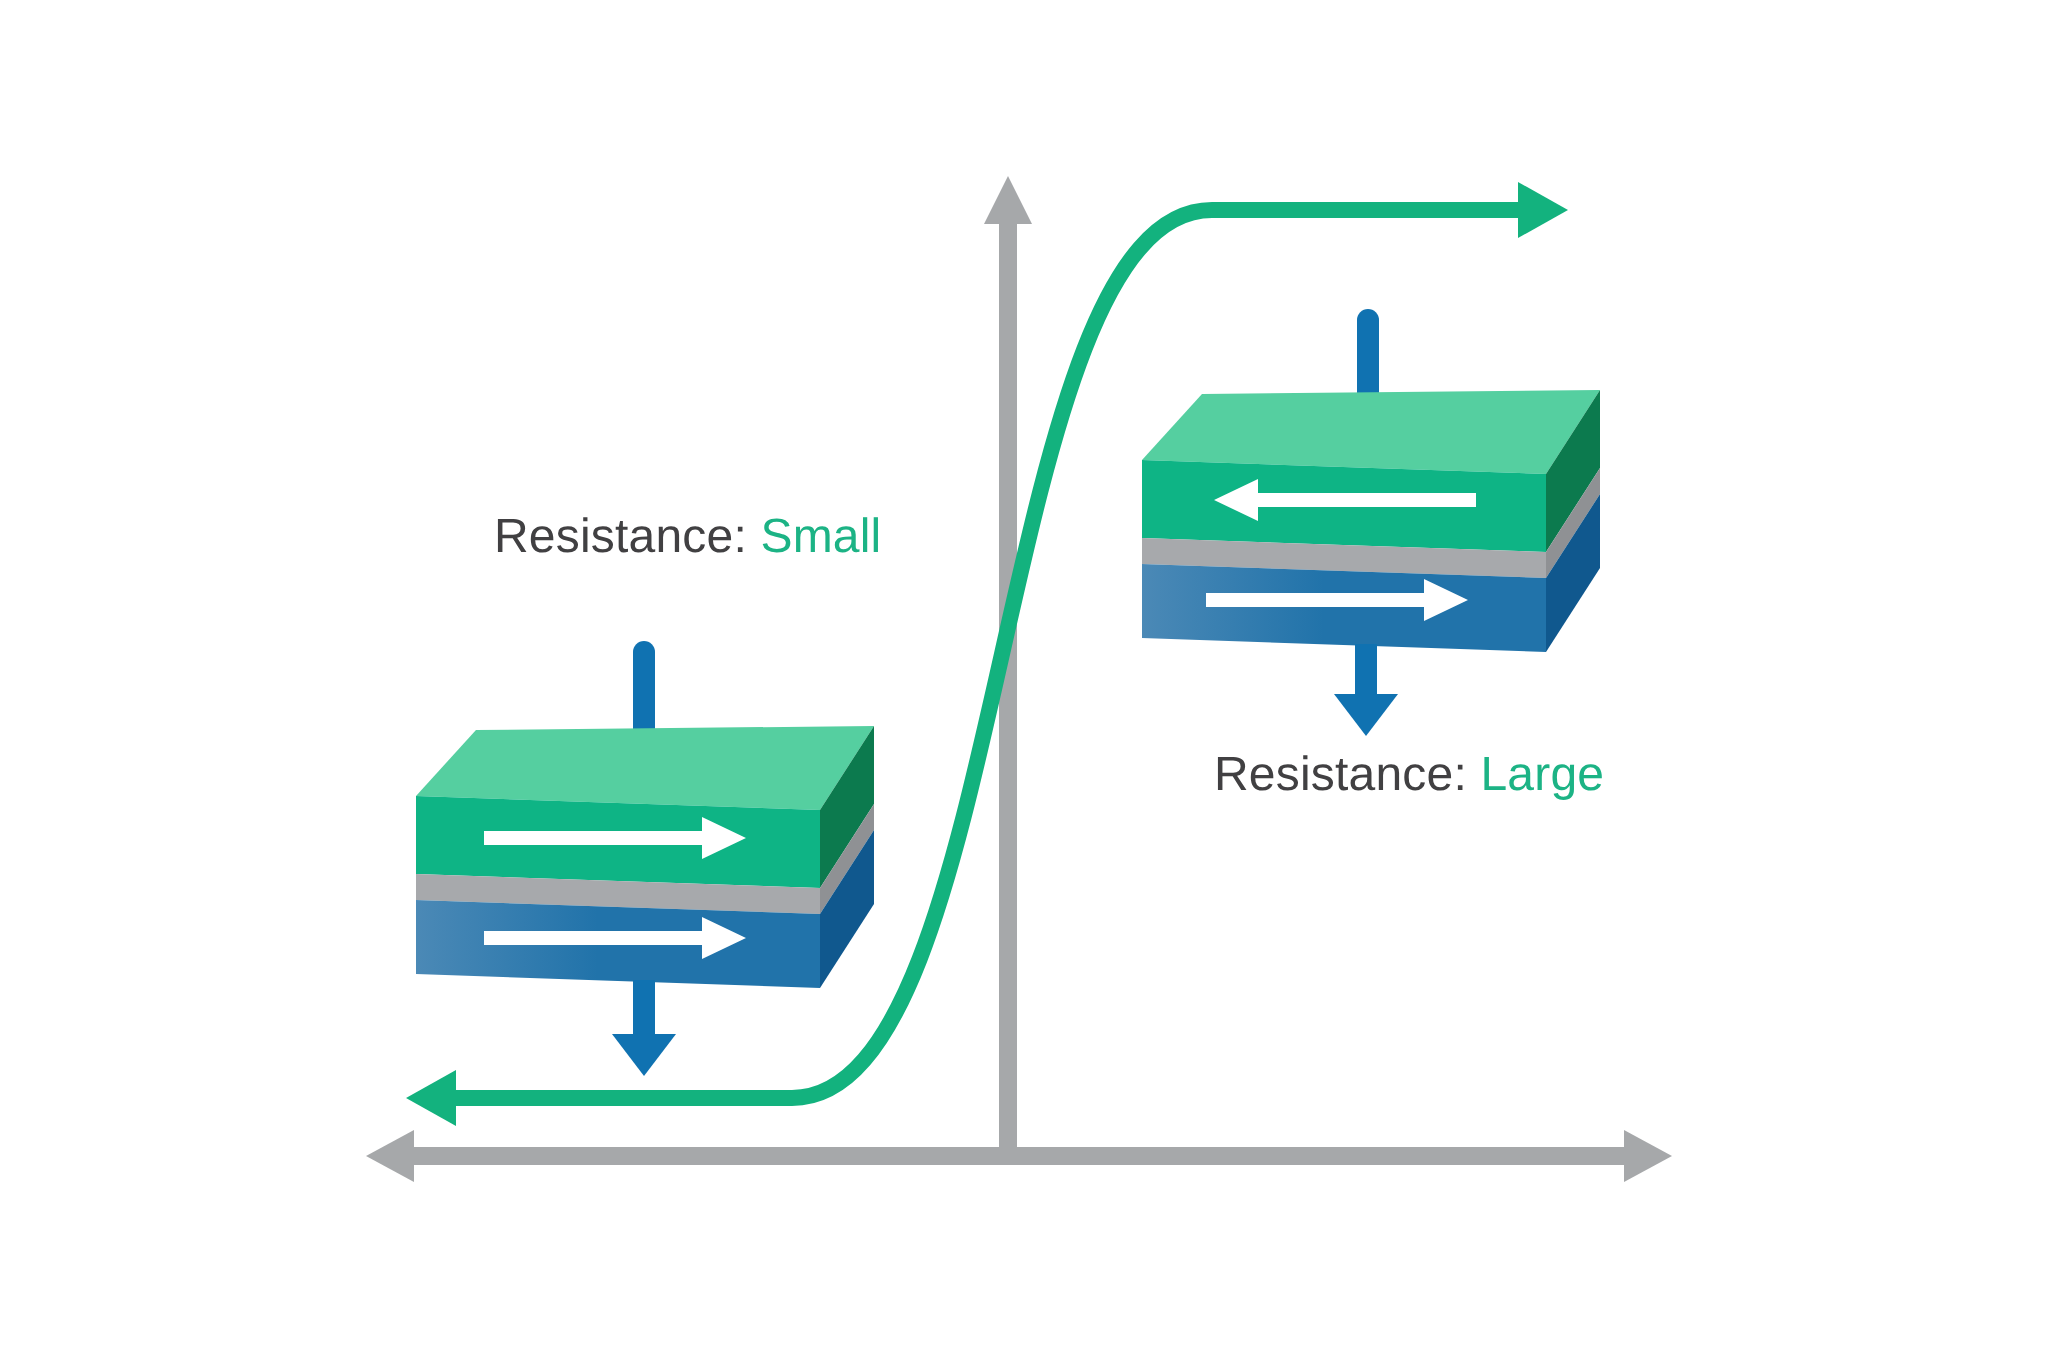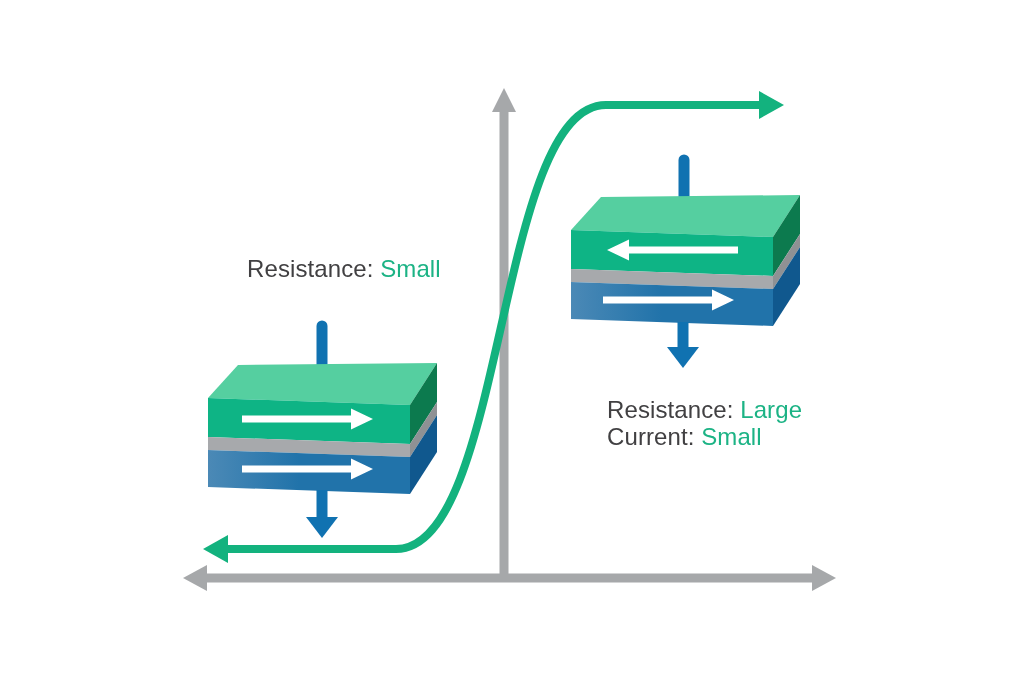--- a/index.html
+++ b/index.html
@@ -98,18 +98,17 @@
       <use href="#arrR" class="mag-arrow" transform="translate(32,70)"></use>
       <line class="cur-shaft" x1="112" y1="92" x2="112" y2="119"></line>
       <polygon class="cur-head" points="112,138 96,117 128,117"></polygon>
     </g>
   </svg>
 
   <div class="caption" style="left:247px;top:255px;">
     <div><span class="cap-label">Resistance:</span><span class="cap-value">Small</span></div>
   </div>
 
-  <div class="caption" style="left:607px;top:396px;">
+  <div class="caption" style="left:607px;top:374px;">
     <div><span class="cap-label">Resistance:</span><span class="cap-value">Large</span></div>
-    <div><span class="cap-label">Current:</span><span class="cap-value">Small</span></div>
   </div>
 
 </div>
 
 </body></html>

